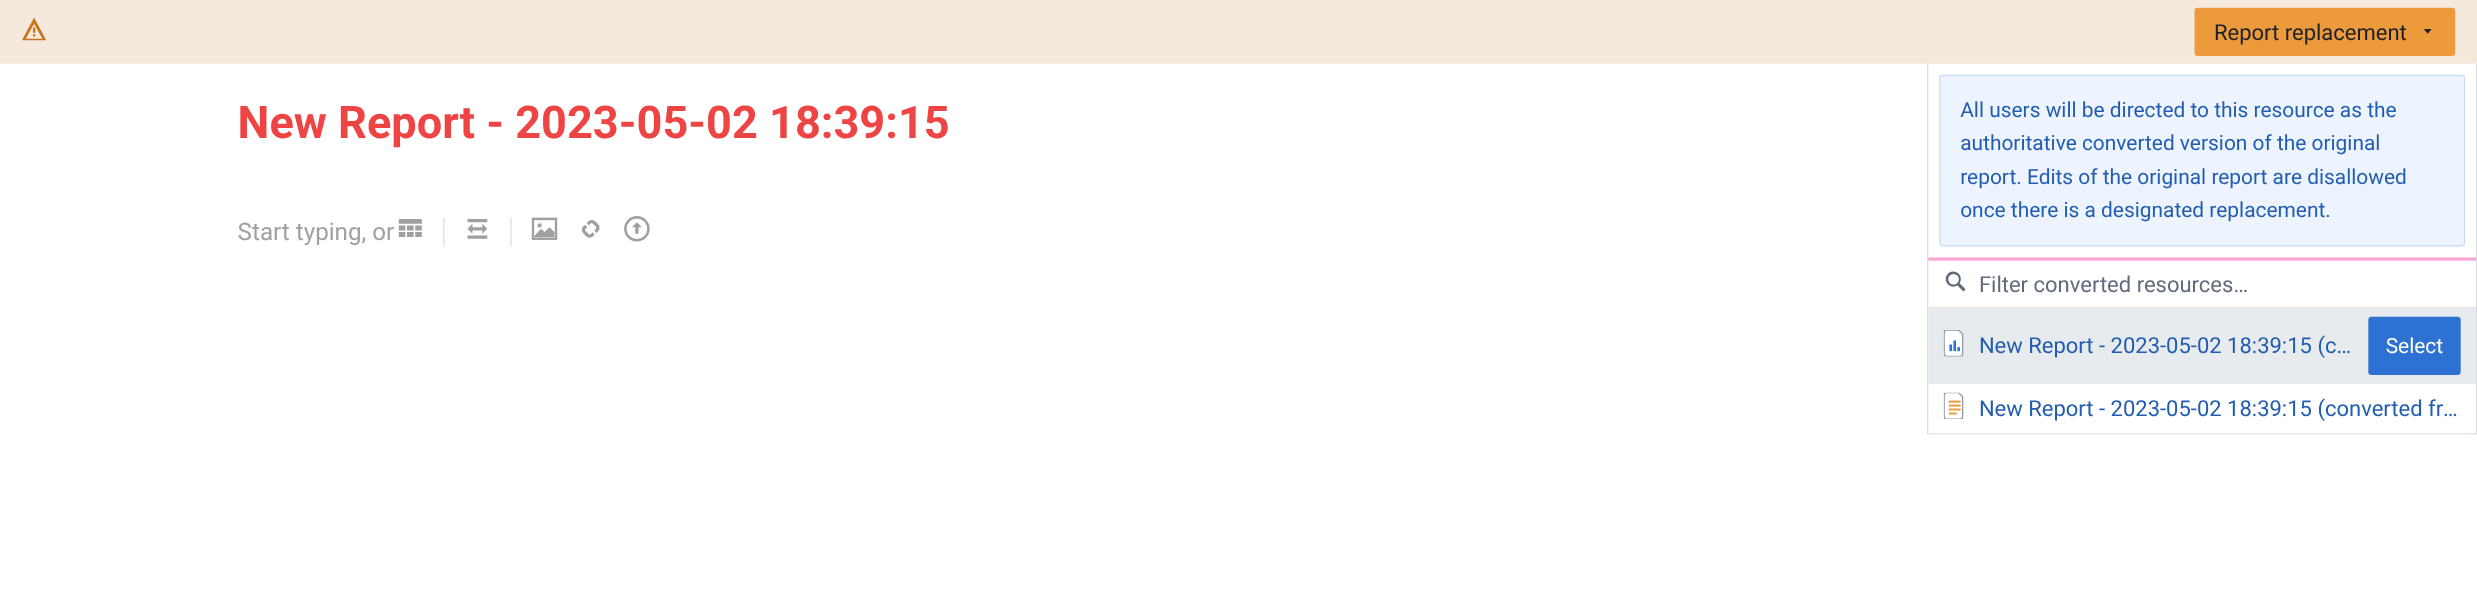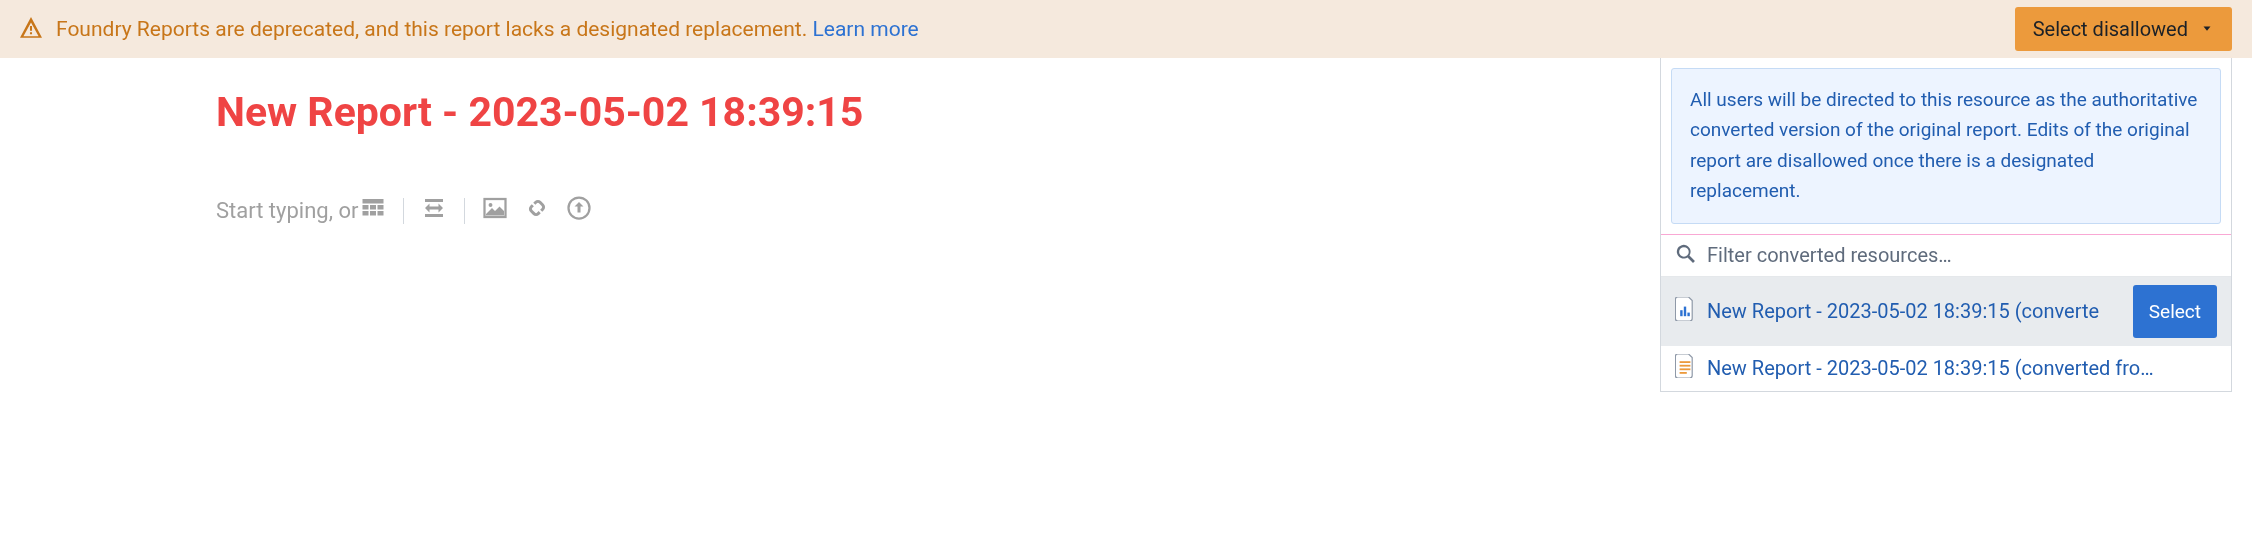--- a/index.html
+++ b/index.html
@@ -90,43 +90,43 @@
     .editor-icon {
       color: #a0a0a0;
       cursor: pointer;
     }
     .icon-divider {
       width: 1px;
       height: 26px;
       background: #d3d8de;
     }
     .dropdown-panel {
-      width: 572px;
+      width: 500px;
       border: 1px solid #d3d8de;
       border-top: none;
       background: #fff;
       margin-left: auto;
-      margin-right: 20px;
+      margin-right: 0;
     }
     .info-box {
       background: #edf4ff;
       border: 1px solid #c5dbf5;
       border-radius: 3px;
       padding: 16px 18px;
       margin: 10px;
       font-size: 19px;
       line-height: 1.6;
       color: #215db0;
     }
     .search-row {
       display: flex;
       align-items: center;
       gap: 10px;
       padding: 8px 14px;
-      border-top: 1px solid #f9a8d4;
+      border-top: 3px solid #f9a8d4;
       border-bottom: 1px solid #e5e8eb;
     }
     .search-icon {
       color: #5f6b7c;
       flex-shrink: 0;
     }
     .search-input {
       border: none;
       outline: none;
       font-size: 20px;
@@ -178,27 +178,24 @@
 </head>
 <body>
 
 <div class="banner">
   <div class="banner-left">
     <span class="warning-icon">
       <svg width="22" height="22" viewBox="0 0 16 16" fill="currentColor">
         <path d="M8 0L0 15h16L8 0zm0 4l5.5 10h-11L8 4zm-.75 2.5v3.5h1.5V6.5h-1.5zm0 4.5v1.5h1.5V11h-1.5z"></path>
       </svg>
     </span>
-    <span class="banner-text">
-      <span>Foundry Reports are deprecated, and this report lacks a designated replacement. </span><a class="banner-link">Learn more</a>
-    </span>
   </div>
   <div class="banner-buttons">
     <button class="btn-orange">
-      <span>Select disallowed</span>
+      <span>Report replacement</span>
       <span class="caret-down">
         <svg width="14" height="14" viewBox="0 0 16 16" fill="currentColor">
           <path d="M4 5l4 5 4-5H4z"></path>
         </svg>
       </span>
     </button>
   </div>
 </div>
 
 <div class="main-area">

